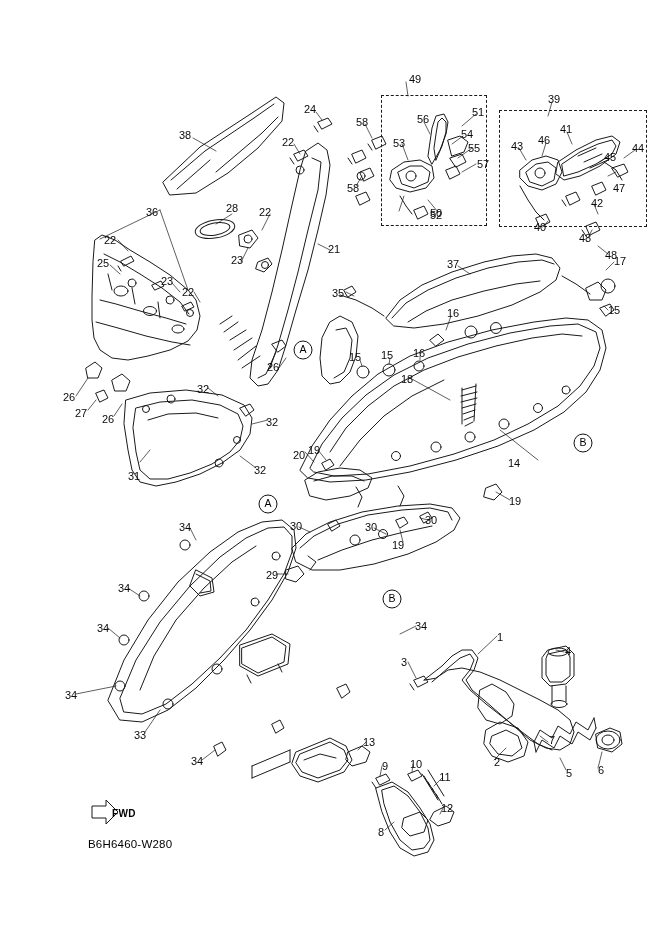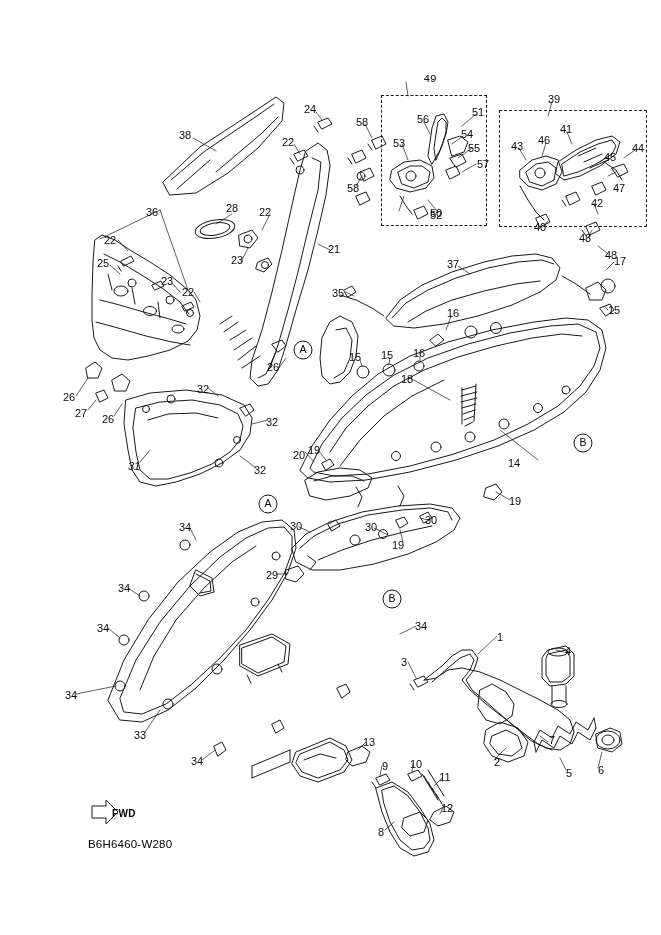--- a/index.html
+++ b/index.html
@@ -416,21 +416,21 @@
 
     <g stroke="#1a1a1a" stroke-width="1" fill="none">
       <path d="M92,806 L106,806 L106,800 L118,812 L106,824 L106,818 L92,818 Z"></path>
     </g>
   </svg>
 
   <div class="dashbox" style="left:381px; top:95px; width:106px; height:131px;"></div>
   <div class="dashbox" style="left:499px; top:110px; width:148px; height:117px;"></div>
 
   <div id="callout-layer">
-      <div class="callout" style="left: 430px; top: 79px; font-family: Liberation Mono, monospace;">49</div>
+      <div class="callout" style="left: 415px; top: 79px;">49</div>
       <div class="callout" style="left: 554px; top: 99px;">39</div>
       <div class="callout" style="left: 310px; top: 109px;">24</div>
       <div class="callout" style="left: 478px; top: 112px;">51</div>
       <div class="callout" style="left: 362px; top: 122px;">58</div>
       <div class="callout" style="left: 423px; top: 119px;">56</div>
       <div class="callout" style="left: 460px; top: 134px; margin-left: 7px;">54</div>
       <div class="callout" style="left: 566px; top: 129px;">41</div>
       <div class="callout" style="left: 185px; top: 135px;">38</div>
       <div class="callout" style="left: 288px; top: 142px;">22</div>
       <div class="callout" style="left: 399px; top: 143px;">53</div>
@@ -466,21 +466,21 @@
       <div class="callout" style="left: 387px; top: 355px;">15</div>
       <div class="callout" style="left: 419px; top: 353px;">16</div>
       <div class="callout" style="left: 407px; top: 379px;">18</div>
       <div class="callout" style="left: 273px; top: 367px;">26</div>
       <div class="callout" style="left: 203px; top: 389px;">32</div>
       <div class="callout" style="left: 69px; top: 397px;">26</div>
       <div class="callout" style="left: 108px; top: 419px;">26</div>
       <div class="callout" style="left: 81px; top: 413px;">27</div>
       <div class="callout" style="left: 272px; top: 422px;">32</div>
       <div class="callout" style="left: 514px; top: 463px;">14</div>
-      <div class="callout" style="left: 134px; top: 466px; font-style: italic;">31</div>
+      <div class="callout" style="left: 134px; top: 476px;">31</div>
       <div class="callout" style="left: 260px; top: 470px;">32</div>
       <div class="callout" style="left: 314px; top: 450px;">19</div>
       <div class="callout" style="left: 299px; top: 455px;">20</div>
       <div class="callout" style="left: 515px; top: 501px;">19</div>
       <div class="callout" style="left: 185px; top: 527px;">34</div>
       <div class="callout" style="left: 296px; top: 526px;">30</div>
       <div class="callout" style="left: 371px; top: 527px;">30</div>
       <div class="callout" style="left: 431px; top: 520px;">30</div>
       <div class="callout" style="left: 398px; top: 545px;">19</div>
       <div class="callout" style="left: 272px; top: 575px;">29</div>

